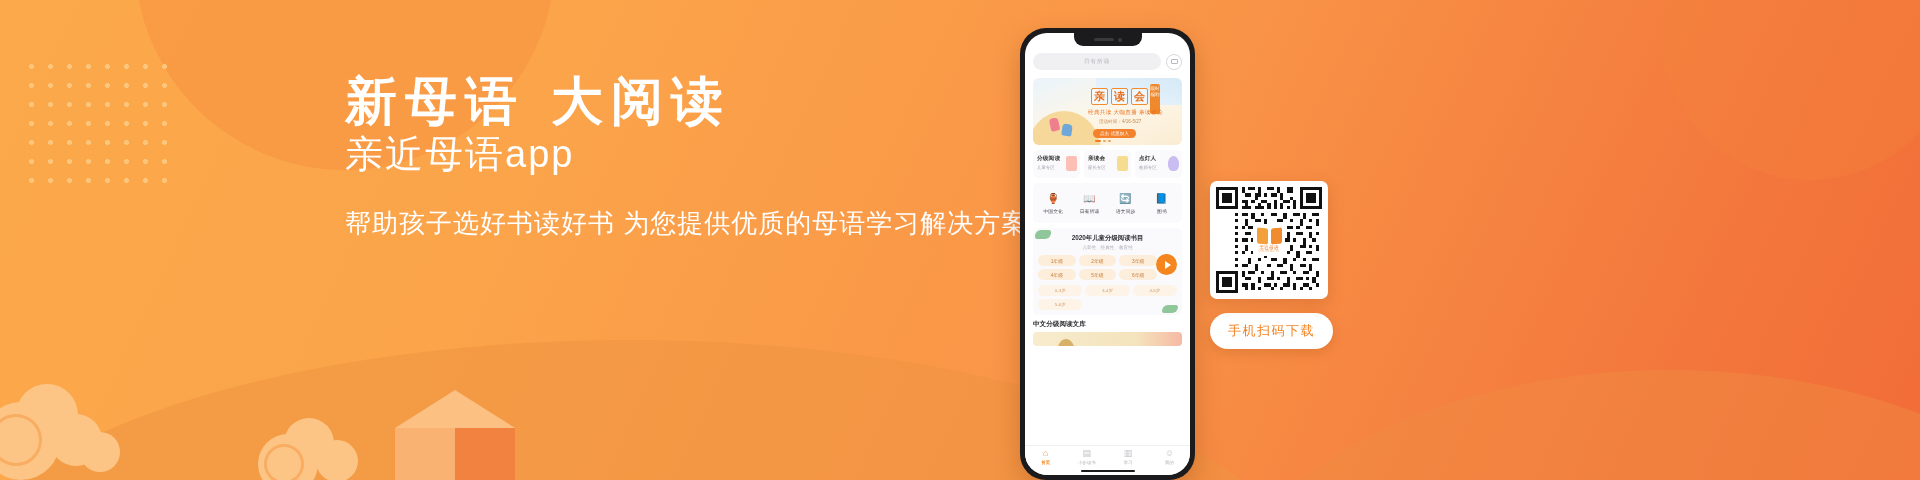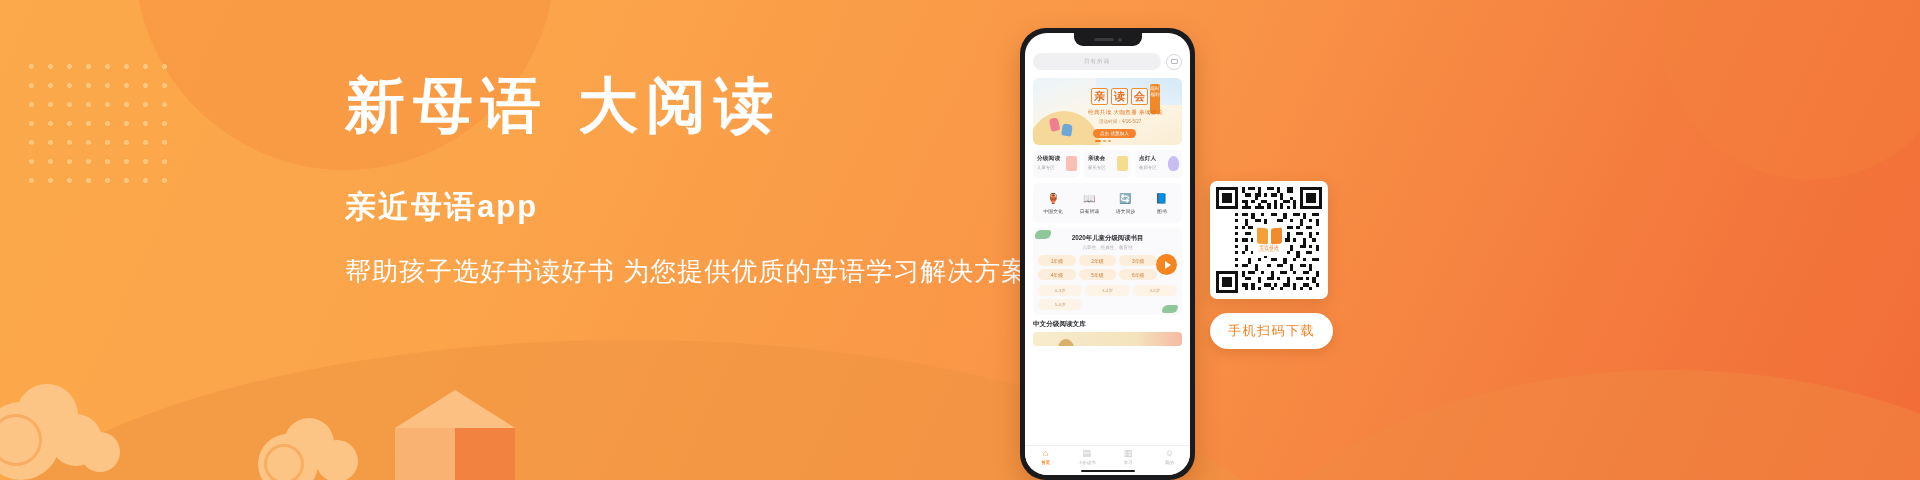--- a/index.html
+++ b/index.html
@@ -100,33 +100,32 @@
   }
 
   
   .copy{
     position:absolute; left:345px; top:72px;
     width:720px;
   }
   .headline{
     font-family:"DejaVu Serif","Liberation Serif",serif;
     font-weight:700;
-    font-size:60px;
+    font-size:52px;
     line-height:1.1;
     color:#ffffff;
     letter-spacing:8px;
     white-space:nowrap;
   }
   .subtitle{
-    margin-top:48px;
-    font-size:31px;
+    font-size:38px;
     color:#ffffff;
     letter-spacing:2px;
     white-space:nowrap;
-    font-weight:700;
+    font-weight:400;
   }
   .tagline{
     margin-top:26px;
     font-size:26px;
     color:#ffffff;
     letter-spacing:1px;
     white-space:nowrap;
     font-weight:400;
   }
 

